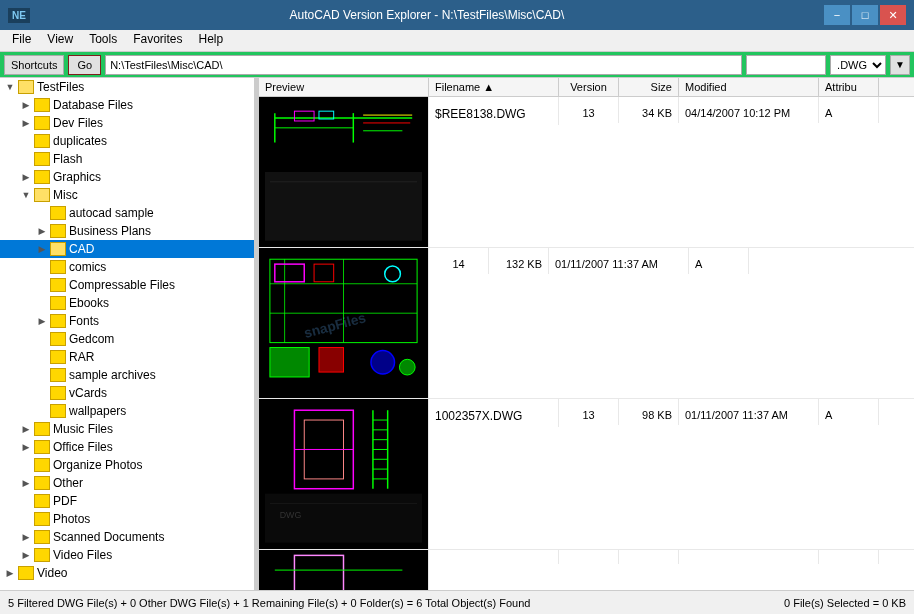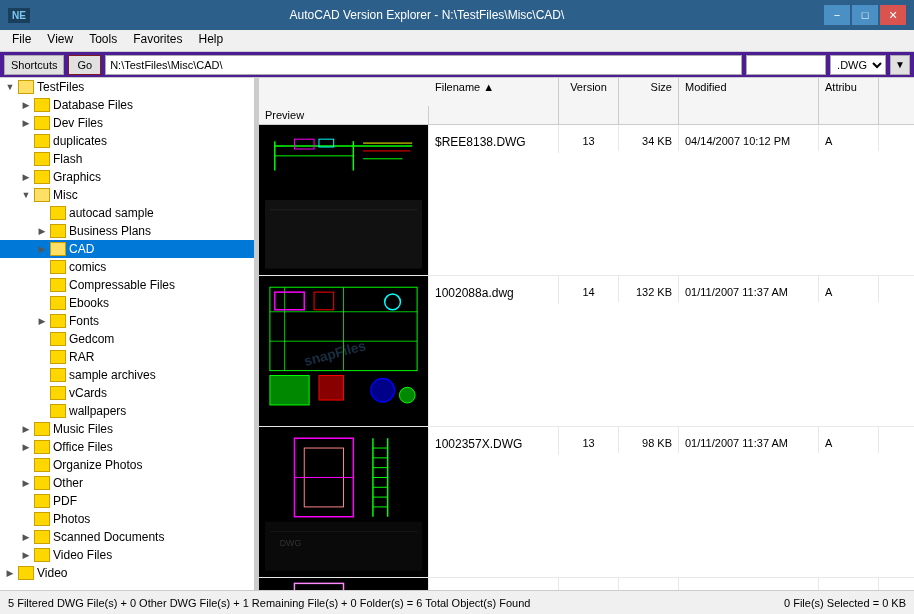--- a/index.html
+++ b/index.html
@@ -38,21 +38,21 @@
       padding: 0 4px;
     }
     .menu-item {
       padding: 2px 8px;
       cursor: pointer;
       font-size: 12px;
     }
 
     
     .address-bar {
-      background: #4c1d95;
+      background: #22c55e;
       border-bottom: 1px solid #ccc;
       height: 26px;
       display: flex;
       align-items: center;
       padding: 2px 4px;
       gap: 4px;
     }
     .shortcuts-btn {
       background: #e1e1e1;
       border: 1px solid #aaa;
@@ -153,21 +153,21 @@
       top: 0;
       z-index: 10;
     }
     .col-header {
       padding: 3px 6px;
       border-right: 1px solid #ccc;
       font-size: 11px;
       cursor: pointer;
       user-select: none;
     }
-    .col-preview { width: 170px; margin-top: 28px; }
+    .col-preview { width: 170px; }
     .col-filename { width: 130px; }
     .col-version { width: 60px; text-align: center; }
     .col-size { width: 60px; text-align: right; }
     .col-modified { width: 140px; }
     .col-attrib { width: 60px; }
 
     .file-row {
       display: flex;
       align-items: flex-start;
       border-bottom: 1px solid #e8e8e8;
@@ -450,21 +450,20 @@
           <circle cx="130" cy="20" r="8" fill="none" stroke="#0ff" stroke-width="1.5"></circle>
 
           <rect x="5" y="95" width="40" height="30" fill="#080" stroke="#0f0" stroke-width="1"></rect>
           <rect x="55" y="95" width="25" height="25" fill="#800" stroke="#f00" stroke-width="1"></rect>
           <circle cx="120" cy="110" r="12" fill="#008" stroke="#00f" stroke-width="1.5"></circle>
           <circle cx="145" cy="115" r="8" fill="#080" stroke="#0f0" stroke-width="1"></circle>
 
           <text x="40" y="75" fill="rgba(100,180,255,0.25)" font-size="14" font-weight="bold" transform="rotate(-15,80,75)">snapFiles</text>
         </svg>
       </div>
-      <div class="file-cell cell-filename">1002088a.dwg</div>
       <div class="file-cell cell-version">14</div>
       <div class="file-cell cell-size">132 KB</div>
       <div class="file-cell cell-modified">01/11/2007 11:37 AM</div>
       <div class="file-cell cell-attrib">A</div>
     </div>
 
     <div class="file-row">
       <div class="file-cell cell-preview">
         <svg width="160" height="140" viewBox="0 0 160 140" style="background:#000;">
           <rect x="0" y="0" width="160" height="140" fill="#000"></rect>

